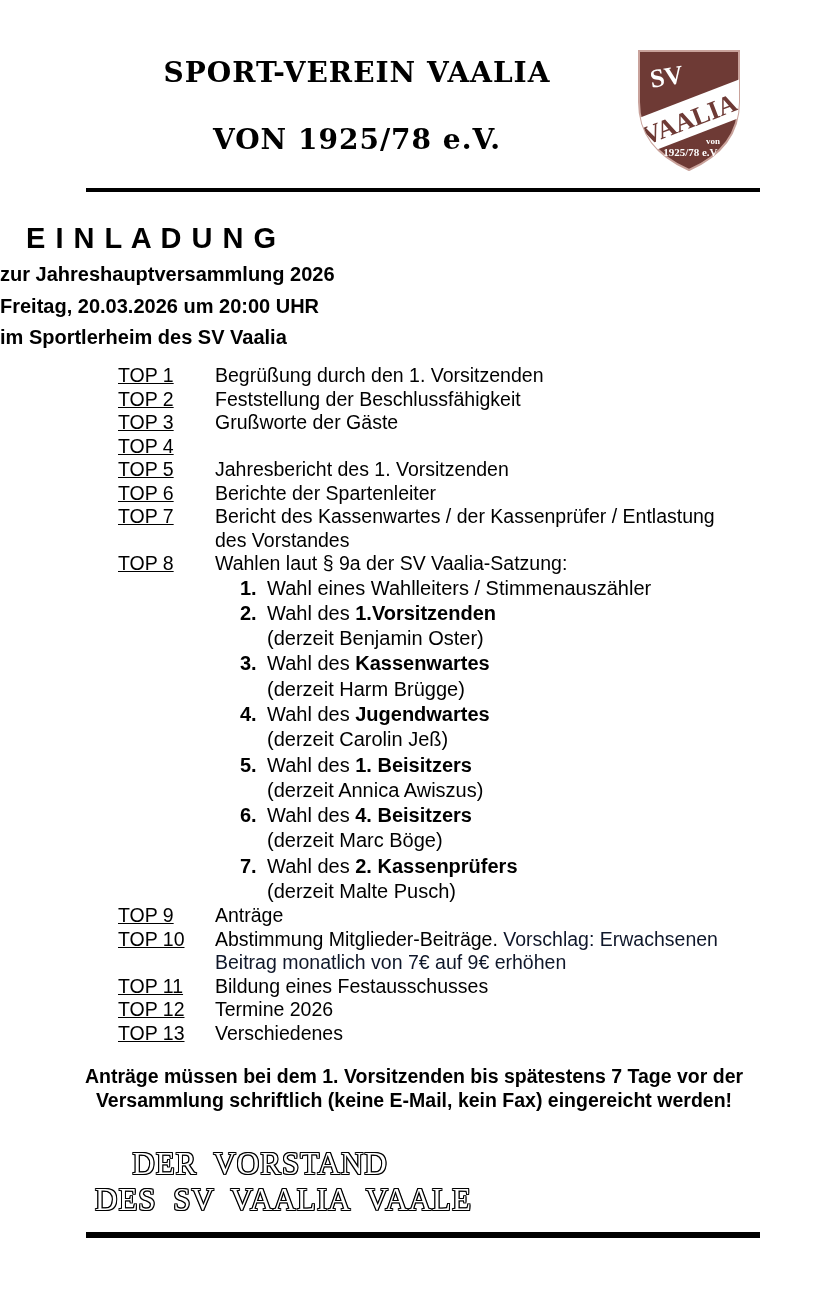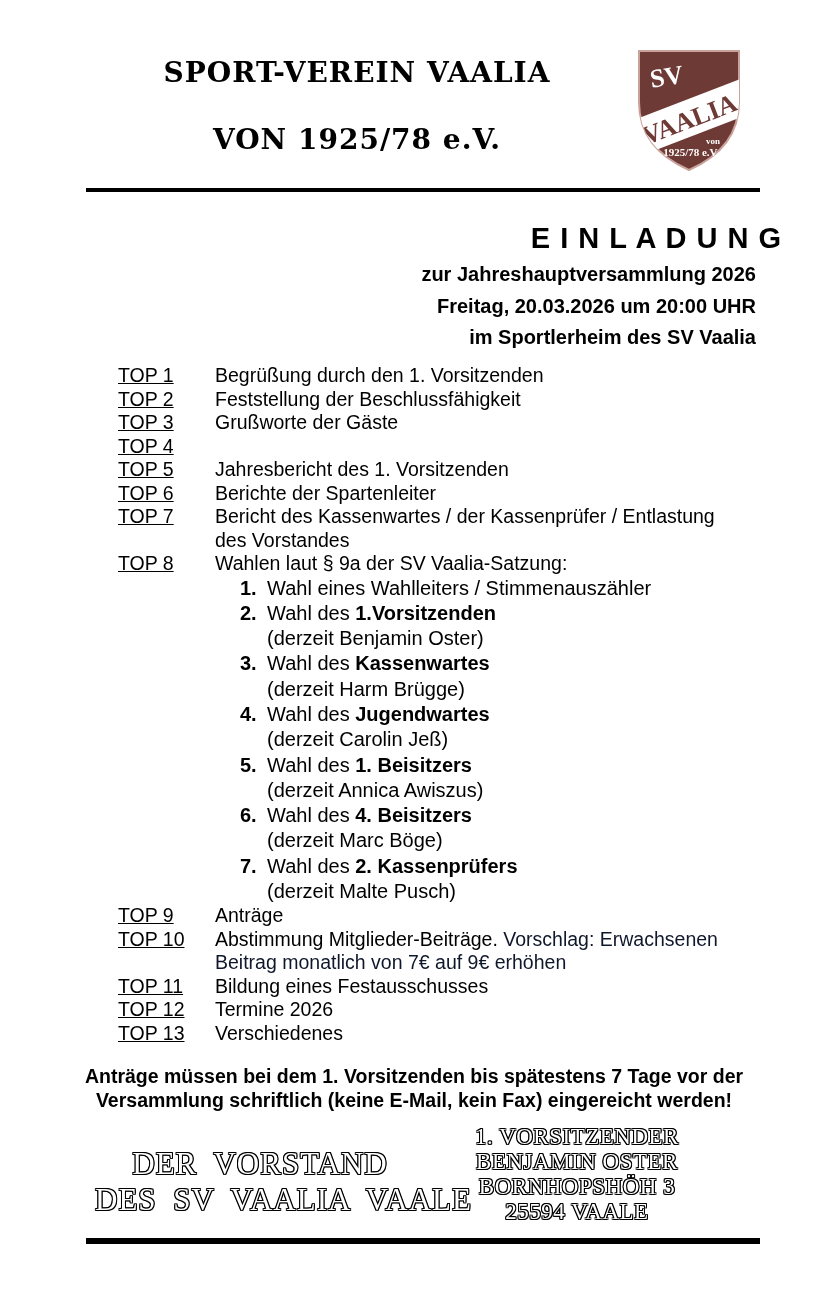--- a/index.html
+++ b/index.html
@@ -21,21 +21,21 @@
     letter-spacing:1px;
     white-space:nowrap;
   }
   .title-line2 { margin-top:34px; }
   .logo-wrap { width:122px; height:132px; flex:0 0 auto; }
   
   .rule { background:#000; margin-left:86px; width:674px; }
   .rule-top { height:4px; margin-top:12px; }
   .rule-bottom { height:6px; margin-top:14px; }
   
-  .invite { text-align:right; margin-top:30px; padding-right:72px; }
+  .invite { text-align:left; margin-top:30px; padding-right:72px; }
   .invite-heading {
     font-size:29px; font-weight:bold; letter-spacing:1px;
     position:relative; left:26px;
   }
   .invite-sub { font-size:20px; font-weight:bold; margin-top:8px; }
   .invite-date { font-size:20px; font-weight:bold; margin-top:9px; }
   .invite-loc  { font-size:20px; font-weight:bold; margin-top:8px; }
   
   .agenda { margin-top:15px; padding-left:118px; padding-right:80px; }
   .agenda-row { display:flex; font-size:19.5px; line-height:23.5px; }
@@ -214,23 +214,17 @@
   <div class="note">
     <div>Anträge müssen bei dem 1. Vorsitzenden bis spätestens 7 Tage vor der</div>
     <div>Versammlung schriftlich (keine E-Mail, kein Fax) eingereicht werden!</div>
   </div>
 
   <div class="footer">
     <div class="f-left">
       <div class="f-left-line engraved">DER VORSTAND</div>
       <div class="f-left-line engraved">DES SV VAALIA VAALE</div>
     </div>
-    <div class="f-right">
-      <div class="f-right-line engraved">1. VORSITZENDER</div>
-      <div class="f-right-line engraved">BENJAMIN OSTER</div>
-      <div class="f-right-line engraved">BORNHOPSHÖH 3</div>
-      <div class="f-right-line engraved">25594 VAALE</div>
-    </div>
   </div>
 
   <div class="rule rule-bottom"></div>
 
 </div>
 
 </body></html>

